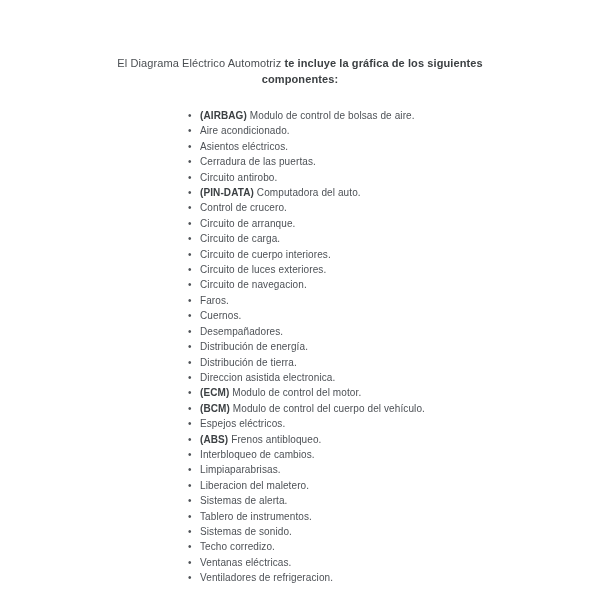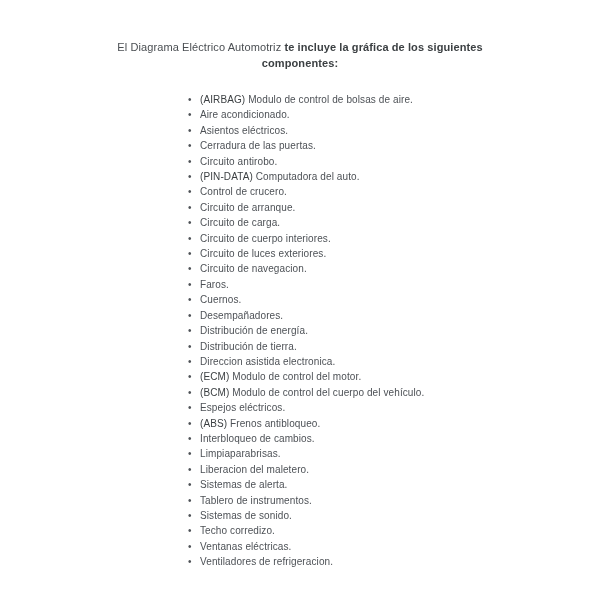--- a/index.html
+++ b/index.html
@@ -11,21 +11,21 @@
     overflow: hidden;
   }
   .page {
     width: 600px;
     height: 600px;
     background: #ffffff;
     padding-top: 39px;
   }
   .title {
     max-width: 370px;
-    margin: 0 auto;
+    margin: 16px auto;
     text-align: center;
     font-size: 11px;
     line-height: 16px;
     font-weight: 400;
     color: #4a4e52;
     letter-spacing: 0.1px;
   }
   .title .title-bold {
     font-weight: 700;
     color: #3c4043;
@@ -45,21 +45,21 @@
   }
   ul.component-list li::before {
     content: "\2022";
     position: absolute;
     left: -12px;
     top: 0;
     font-size: 10px;
     color: #4d5156;
   }
   ul.component-list li strong {
-    font-weight: 400;
+    font-weight: 700;
     color: #3c4043;
   }
 </style>
 </head>
 <body>
 
 <div class="page">
   <h1 class="title"><span class="title-regular">El Diagrama Eléctrico Automotriz</span> <span class="title-bold">te incluye la gráfica de los siguientes componentes:</span></h1>
 
   <ul class="component-list">

